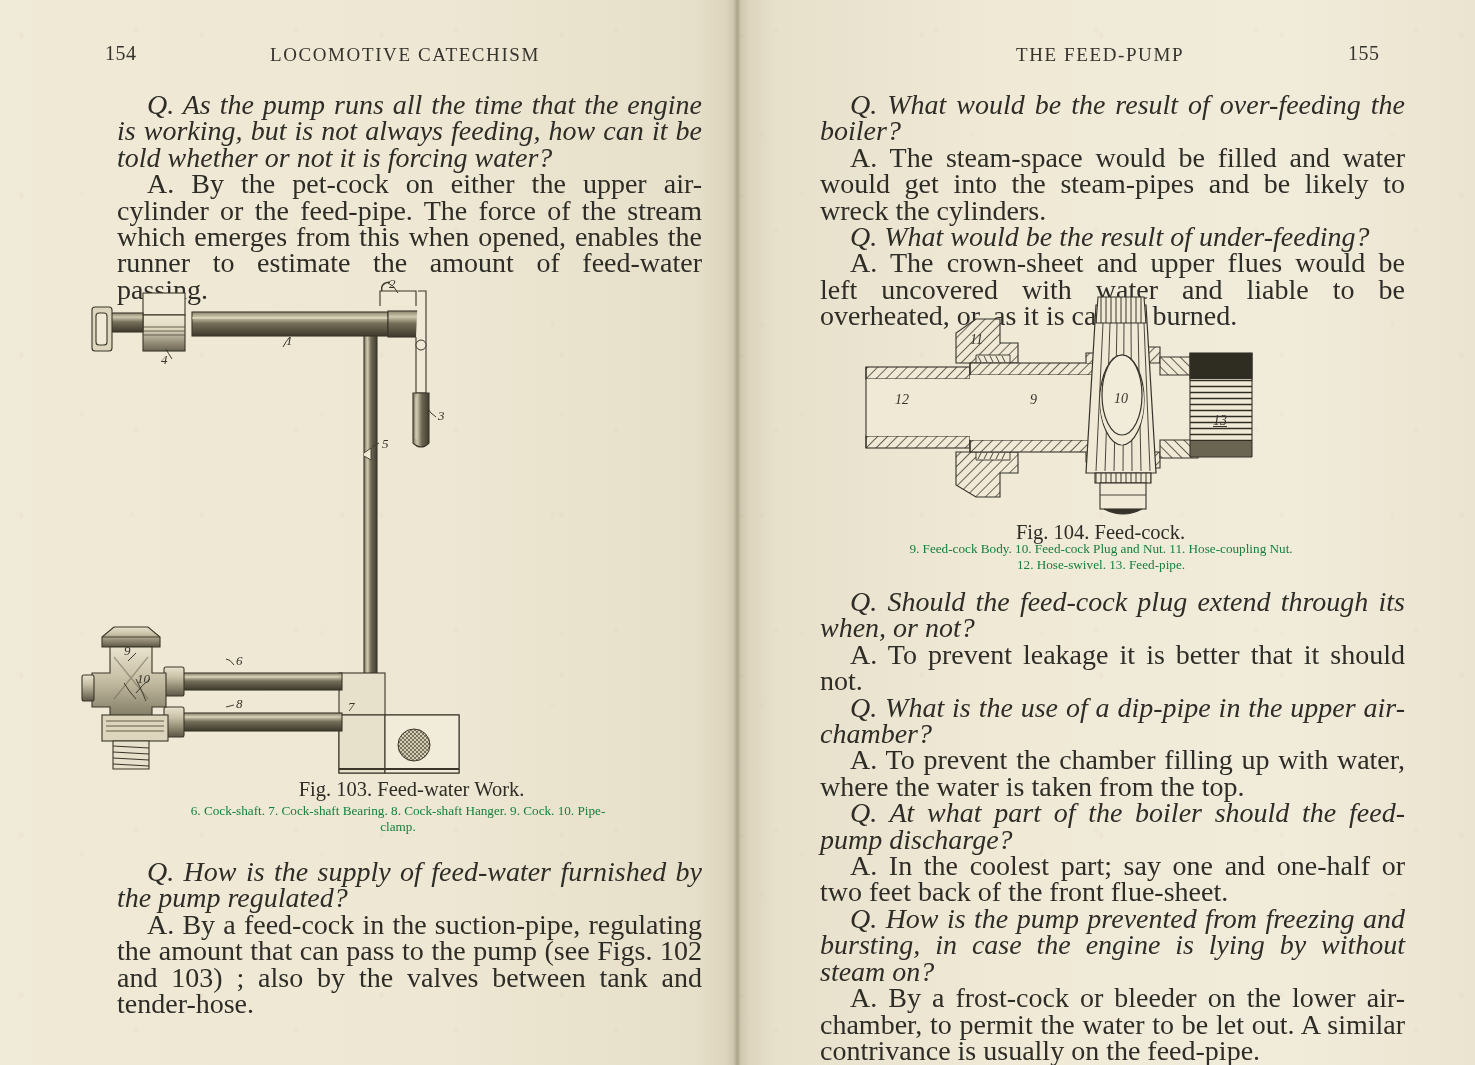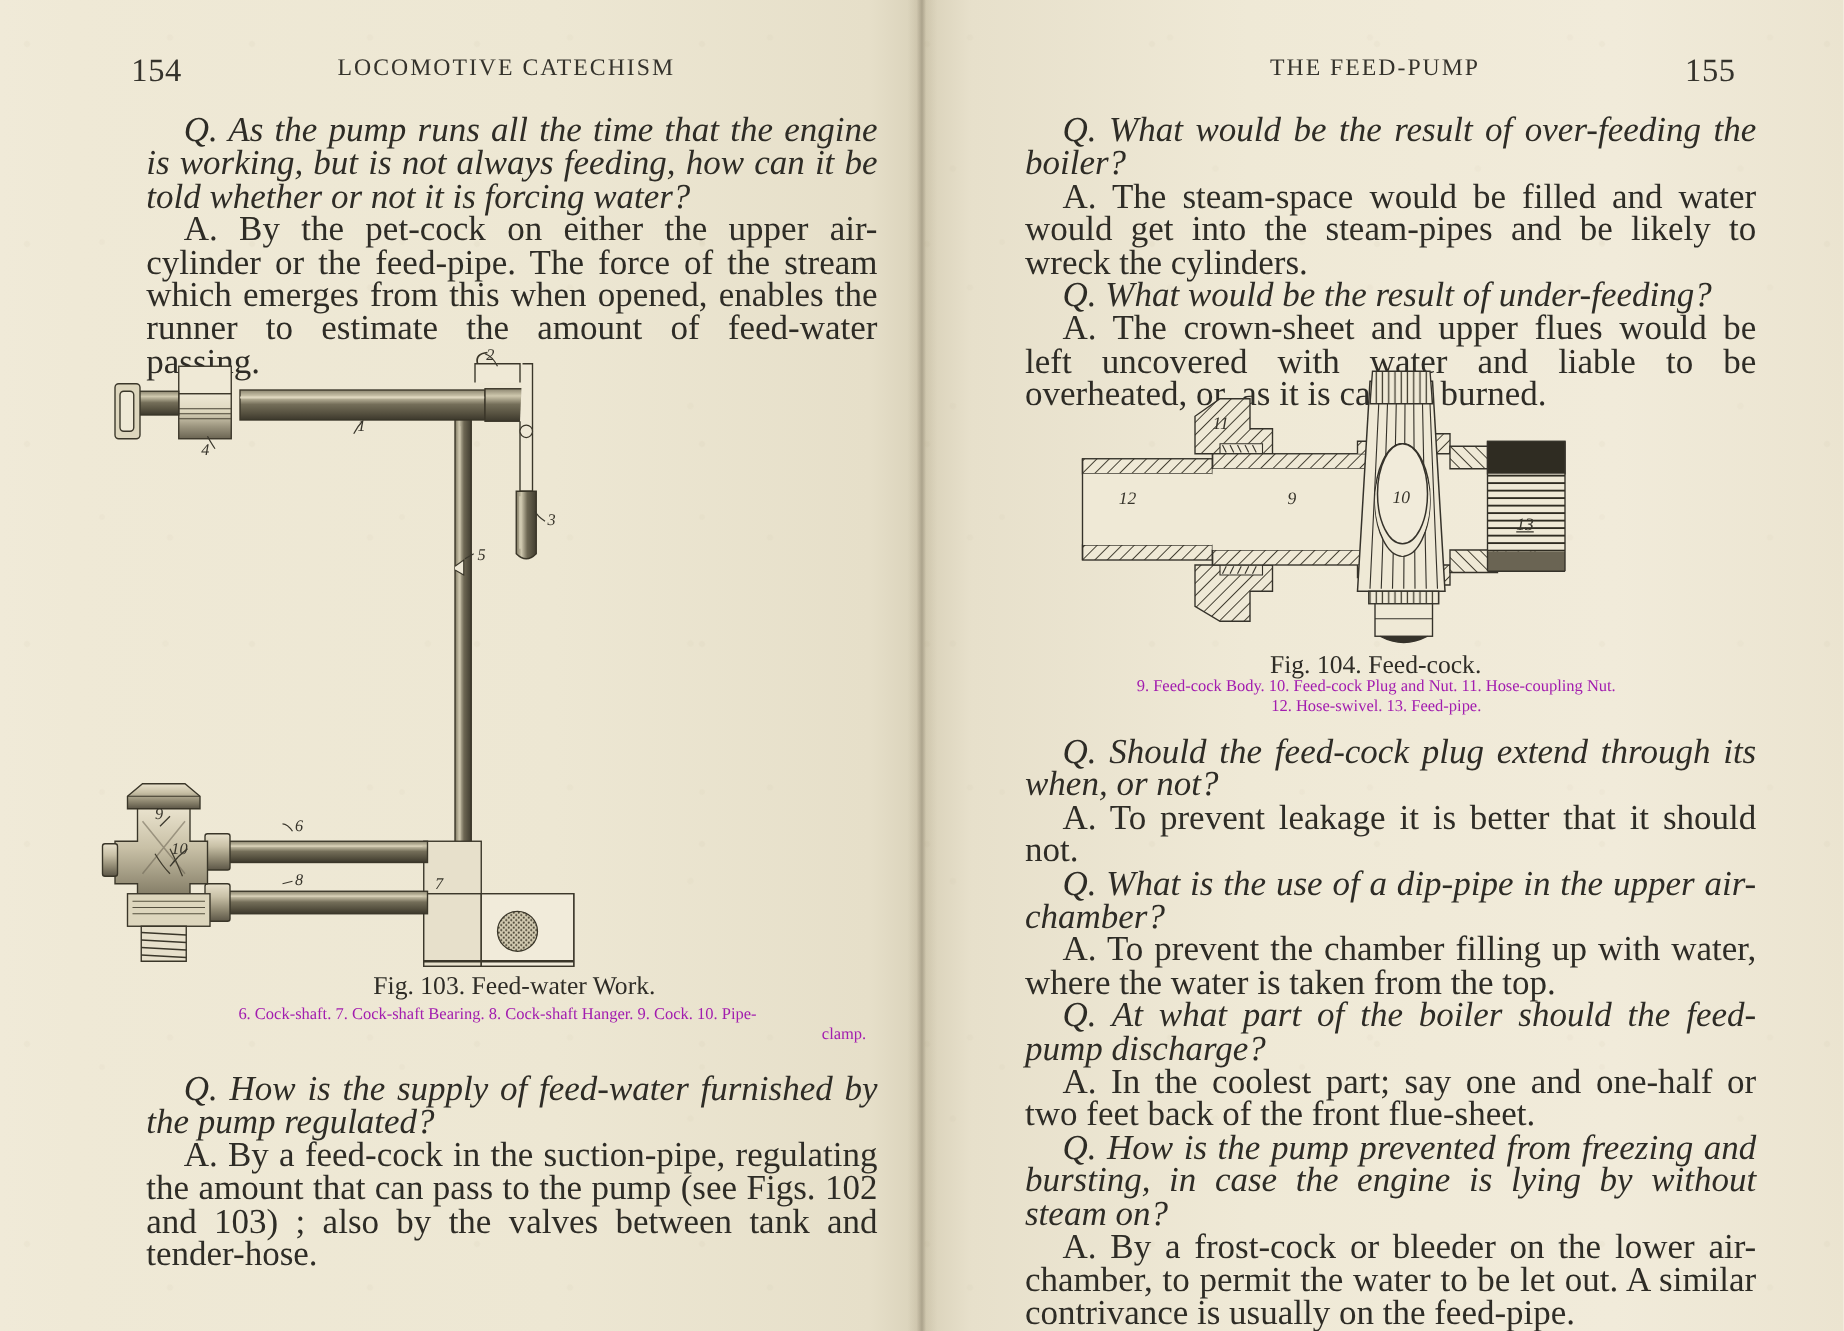--- a/index.html
+++ b/index.html
@@ -47,21 +47,21 @@
       radial-gradient(circle at 12% 22%, rgba(168,155,122,.10) 0 2px, transparent 3px),
       radial-gradient(circle at 63% 71%, rgba(168,155,122,.09) 0 2px, transparent 3px),
       radial-gradient(circle at 34% 88%, rgba(168,155,122,.08) 0 2px, transparent 3px),
       radial-gradient(circle at 85% 15%, rgba(168,155,122,.08) 0 2px, transparent 3px);
     background-size: 180px 160px, 210px 190px, 240px 220px, 160px 200px;
   }
 
   
   .folio, .runhead {
     position: absolute;
-    font-size: 26px;
+    font-size: 20px;
     letter-spacing: .5px;
     color: #35332c;
     white-space: nowrap;
   }
   .runhead { letter-spacing: 1.6px; font-size: 19px; }
 
   
   .col {
     position: absolute;
     width: 585px;
@@ -84,21 +84,21 @@
     width: 100%;
     text-align: center;
     font-size: 20.5px;
     color: #2e2c26;
     white-space: nowrap;
   }
   .fig-parts {
     position: absolute;
     font-size: 13.2px;
     line-height: 16px;
-    color: #a21caf;
+    color: #15803d;
     text-align: center;
   }
 
   
   #fig103 { position: absolute; left: 80px; top: 275px; width: 620px; height: 500px; }
   #fig104 { position: absolute; left: 860px; top: 295px; width: 400px; height: 225px; }
 
   .callout {
     position: absolute;
     font-family: "Liberation Serif", serif;
@@ -257,21 +257,21 @@
     <span class="callout" style="left:156px; top:378px;">6</span>
     <span class="callout" style="left:268px; top:424px;">7</span>
     <span class="callout" style="left:156px; top:421px;">8</span>
     <span class="callout" style="left:44px;  top:368px;">9</span>
     <span class="callout" style="left:57px;  top:396px;">10</span>
   </div>
 
   <div class="fig-title" style="left:119px; top:778px; width:585px;">Fig. 103.   Feed-water Work.</div>
   <div class="fig-parts" style="left:103px; top:803px; width:590px;">
     <div>6. Cock-shaft.  7. Cock-shaft Bearing.  8. Cock-shaft Hanger.  9. Cock.  10. Pipe-</div>
-    <div style="text-align:right;font-family:Liberation Serif, serif;">clamp.</div>
+    <div style="text-align:center;font-family:Liberation Serif, serif;">clamp.</div>
   </div>
 
   <div class="col" id="col-left-bottom" style="left:105px; top:859px;">
     <p class="para q">Q. How is the supply of feed-water furnished by the pump regulated?</p>
     <p class="para">A. By a feed-cock in the suction-pipe, regulating the amount that can pass to the pump (see Figs. 102 and 103) ; also by the valves between tank and tender-hose.</p>
   </div>
 
   <div class="col" id="col-right" style="top:92px;">
     <p class="para q">Q. What would be the result of over-feeding the boiler?</p>
     <p class="para">A. The steam-space would be filled and water would get into the steam-pipes and be likely to wreck the cylinders.</p>

